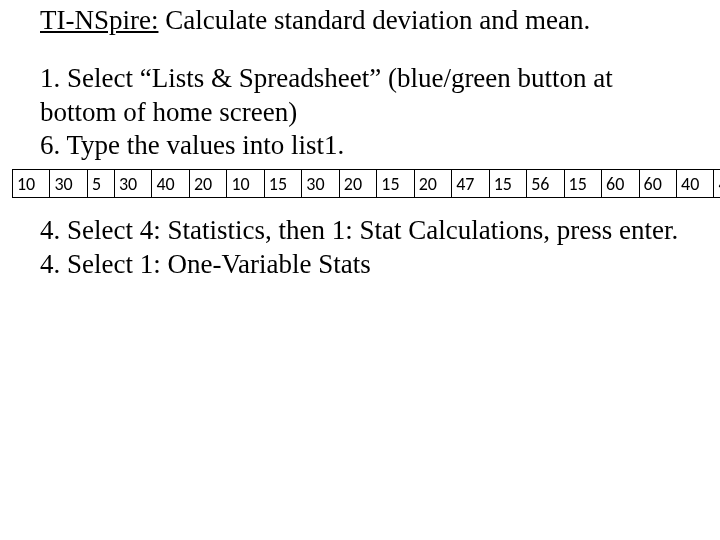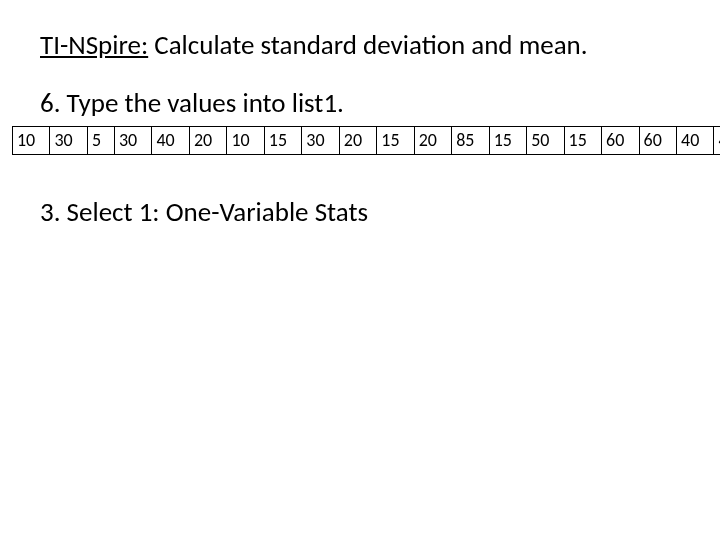--- a/index.html
+++ b/index.html
@@ -5,21 +5,22 @@
   * { margin: 0; padding: 0; box-sizing: border-box; }
   body {
     width: 720px;
     height: 540px;
     background: #fff;
     font-family: Calibri, Arial, sans-serif;
     color: #000;
     overflow: hidden;
   }
   .content {
-    padding: 28px 40px 0 40px;
+    padding: 4px 40px 0 40px;
+    font-family: Liberation Serif, serif;
   }
   .title-line {
     font-size: 27px;
     line-height: 1.25;
     margin-bottom: 24px;
   }
   .title-lead {
     text-decoration: underline;
   }
   .instr {
@@ -58,20 +59,21 @@
 </style>
 </head>
 <body>
 
 <div class="content">
   <div class="title-line">
     <span class="title-lead">TI-NSpire:</span><span> Calculate standard deviation and mean.</span>
   </div>
 
   <div class="instr instr-block-top">
+    <div>1. Select “Lists  &amp; Spreadsheet” (blue/green button at bottom of home screen)</div>
     <div>6. Type the values into list1.</div>
   </div>
 </div>
 
 <div class="table-wrap">
   <table>
     <tbody>
         <tr id="values-row">
           <td style="width: 36px;">
             <div>10</div>
@@ -103,27 +105,27 @@
           <td style="width: 36px;">
             <div>20</div>
           </td>
           <td style="width: 36px;">
             <div>15</div>
           </td>
           <td style="width: 36px;">
             <div>20</div>
           </td>
           <td style="width: 36px;">
-            <div>85</div>
+            <div>47</div>
           </td>
           <td style="width: 36px;">
             <div>15</div>
           </td>
           <td style="width: 36px;">
-            <div>50</div>
+            <div>56</div>
           </td>
           <td style="width: 36px;">
             <div>15</div>
           </td>
           <td style="width: 36px;">
             <div>60</div>
           </td>
           <td style="width: 36px;">
             <div>60</div>
           </td>
@@ -133,15 +135,16 @@
           <td style="width: 36px;">
             <div>45</div>
           </td>
         </tr>
   </tbody>
     </table>
 </div>
 
 <div class="content">
   <div class="instr instr-block-bottom">
-    <div>3. Select 1: One-Variable Stats</div>
+    <div>4. Select 4: Statistics, then 1: Stat Calculations, press enter.</div>
+    <div>4. Select 1: One-Variable Stats</div>
   </div>
 </div>
 
 </body></html>

